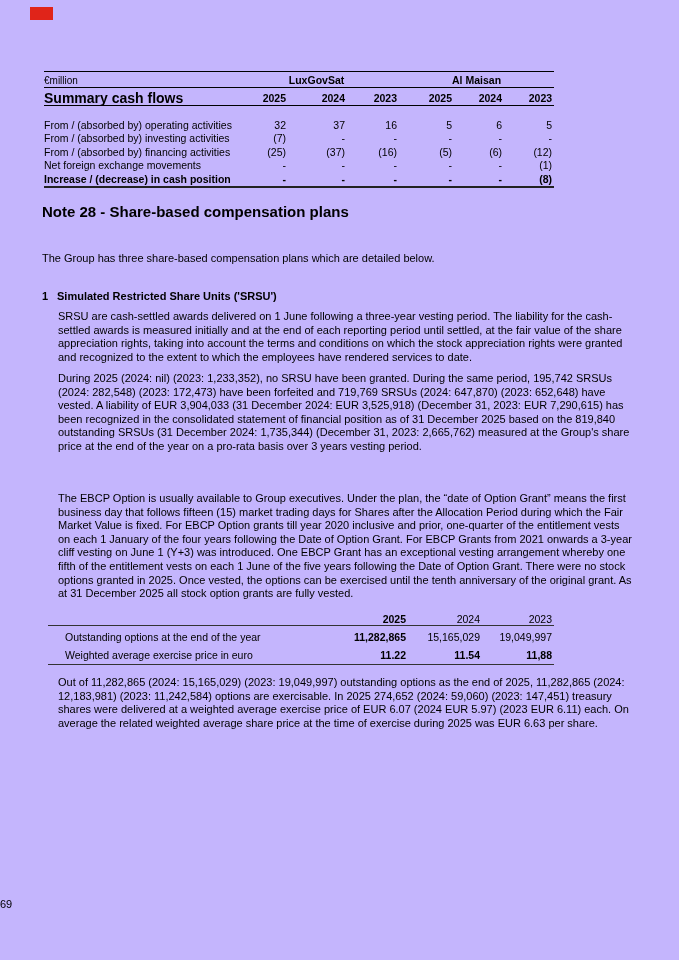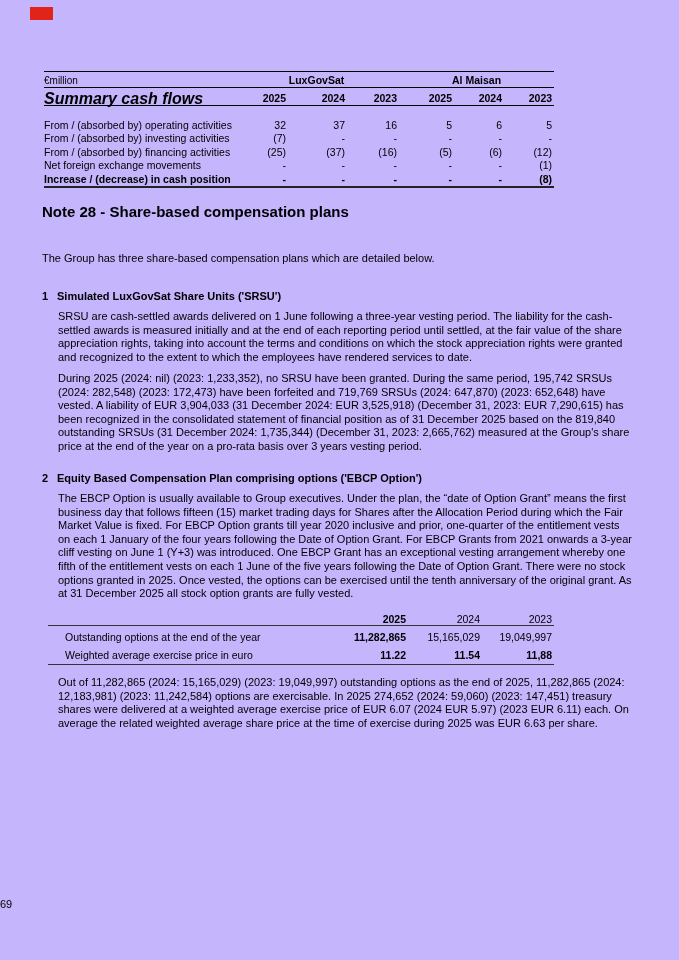--- a/index.html
+++ b/index.html
@@ -20,21 +20,21 @@
     position:absolute;left:44px;top:71px;width:510px;
     border-collapse:collapse;table-layout:fixed;
     font-size:10.5px;line-height:13px;
     border-top:1px solid #000;
   }
   .cash-table td{padding:0;vertical-align:bottom;white-space:nowrap;overflow:visible;}
   .cash-table .unit-row td{border-bottom:1px solid #000;height:15px;}
   .cash-table .unit{font-size:10px;}
   .cash-table .grp{font-weight:bold;text-align:center;}
   .cash-table .years-row td{border-bottom:1px solid #000;height:17px;font-weight:bold;}
-  .cash-table .rowhdr{font-size:16px;font-weight:bold;font-style:italic;}
+  .cash-table .rowhdr{font-size:14px;font-weight:bold;}
   .cash-table .num{text-align:right;padding-right:2px;}
   .cash-table .spacer td{height:12px;border:none;}
   .cash-table .data-row td{height:13.5px;}
   .cash-table .bold-row td{font-weight:bold;border-bottom:2px solid #222;}
 
   
   .note-title{
     position:absolute;left:42px;top:203px;margin:0;
     font-size:15px;font-weight:bold;letter-spacing:0;
   }
@@ -148,25 +148,24 @@
         <td class="num">-</td>
         <td class="num">(8)</td>
       </tr>
     </tbody>
   </table>
 
   <h1 class="note-title">Note 28 - Share-based compensation plans</h1>
 
   <p class="intro">The Group has three share-based compensation plans which are detailed below.</p>
 
-  <p class="sec-head sec1-head"><span class="sec-num">1</span><span>Simulated LuxGovSat Share Units ('SRSU')</span></p>
+  <p class="sec-head sec1-head"><span class="sec-num">1</span><span>Simulated Restricted Share Units ('SRSU')</span></p>
   <p class="para sec1-p1">SRSU are cash-settled awards delivered on 1 June following a three-year vesting period. The liability for the cash-settled awards is measured initially and at the end of each reporting period until settled, at the fair value of the share appreciation rights, taking into account the terms and conditions on which the stock appreciation rights were granted and recognized to the extent to which the employees have rendered services to date.</p>
   <p class="para sec1-p2">During 2025 (2024: nil) (2023: 1,233,352), no SRSU have been granted. During the same period, 195,742 SRSUs (2024: 282,548) (2023: 172,473) have been forfeited and 719,769 SRSUs (2024: 647,870) (2023: 652,648) have vested. A liability of EUR 3,904,033 (31 December 2024: EUR 3,525,918)  (December 31, 2023: EUR 7,290,615) has been recognized in the consolidated statement of financial position as of 31 December 2025 based on the 819,840 outstanding SRSUs (31 December 2024: 1,735,344) (December 31, 2023: 2,665,762) measured at the Group's share price at the end of the year on a pro-rata basis over 3 years vesting period.</p>
 
-  <p class="sec-head sec2-head"><span class="sec-num">2</span><span>Equity Based Compensation Plan comprising options ('EBCP Option')</span></p>
   <p class="para sec2-p1">The EBCP Option is usually available to Group executives. Under the plan, the “date of Option Grant” means the first business day that follows fifteen (15) market trading days for Shares after the Allocation Period during which the Fair Market Value is fixed. For EBCP Option grants till year 2020 inclusive and prior, one-quarter of the entitlement vests on each 1 January of the four years following the Date of Option Grant. For EBCP Grants from 2021 onwards a 3-year cliff vesting on June 1 (Y+3) was introduced. One EBCP Grant has an exceptional vesting arrangement whereby one fifth of the entitlement vests on each 1 June of the five years following the Date of Option Grant. There were no stock options granted in 2025.  Once vested, the options can be exercised until the tenth anniversary of the original grant. As at 31 December 2025 all stock option grants are fully vested.</p>
 
   <table class="opt-table">
     <colgroup>
       <col style="width:281px">
         <col style="width:79px">
         <col style="width:74px">
         <col style="width:72px">
     </colgroup>
     <tbody>

